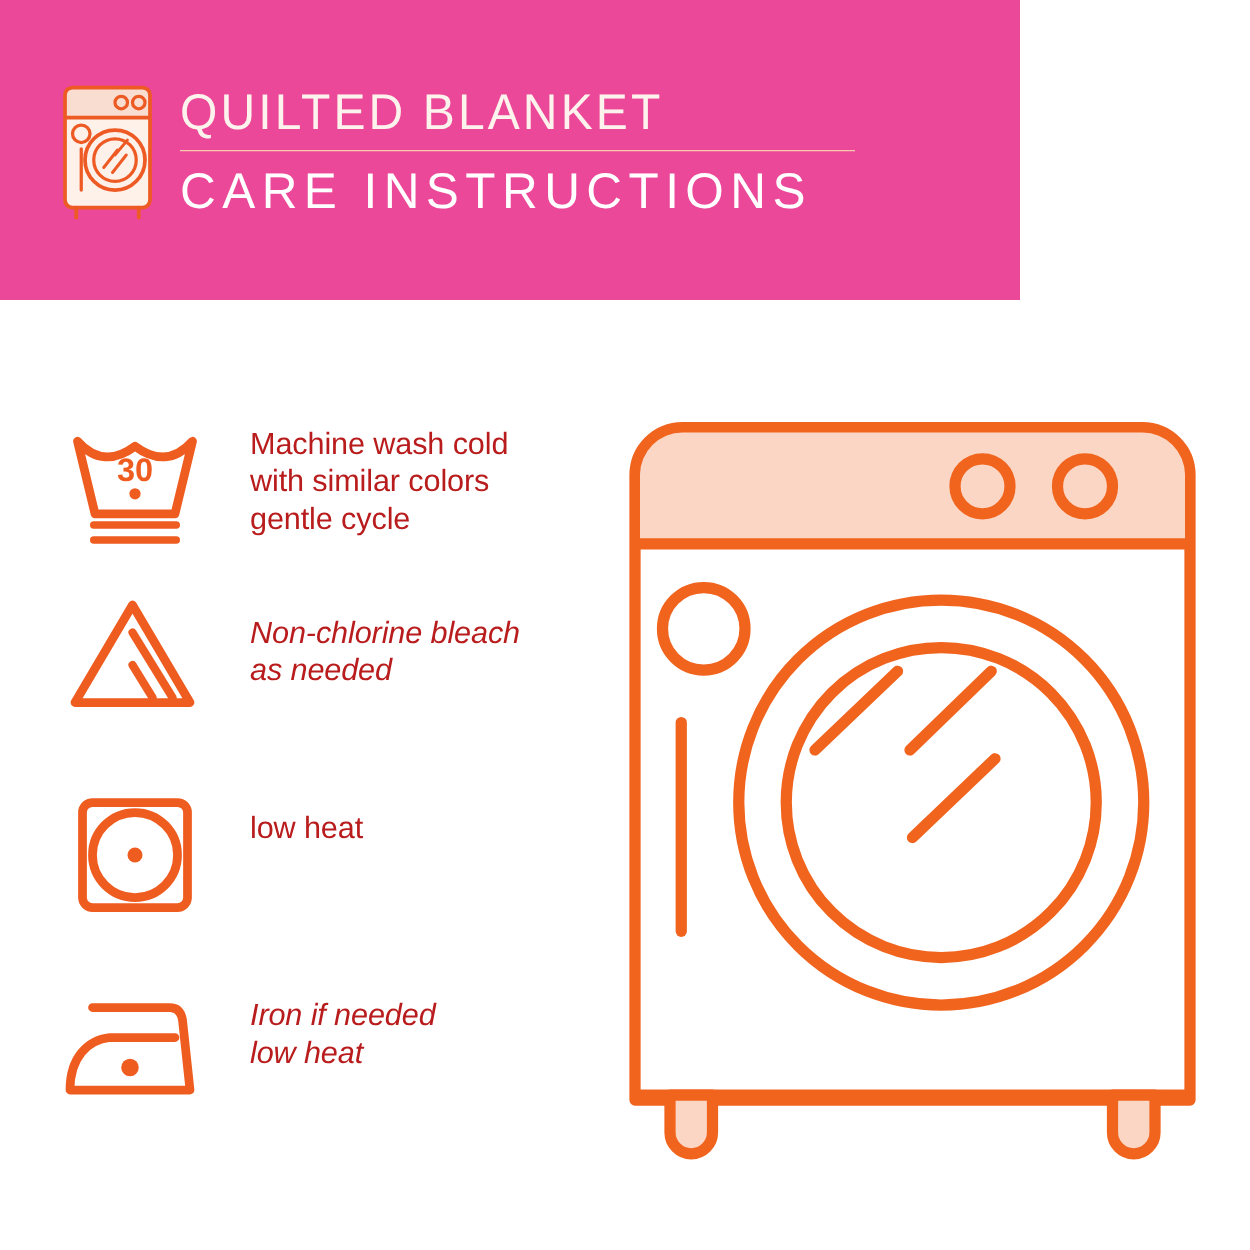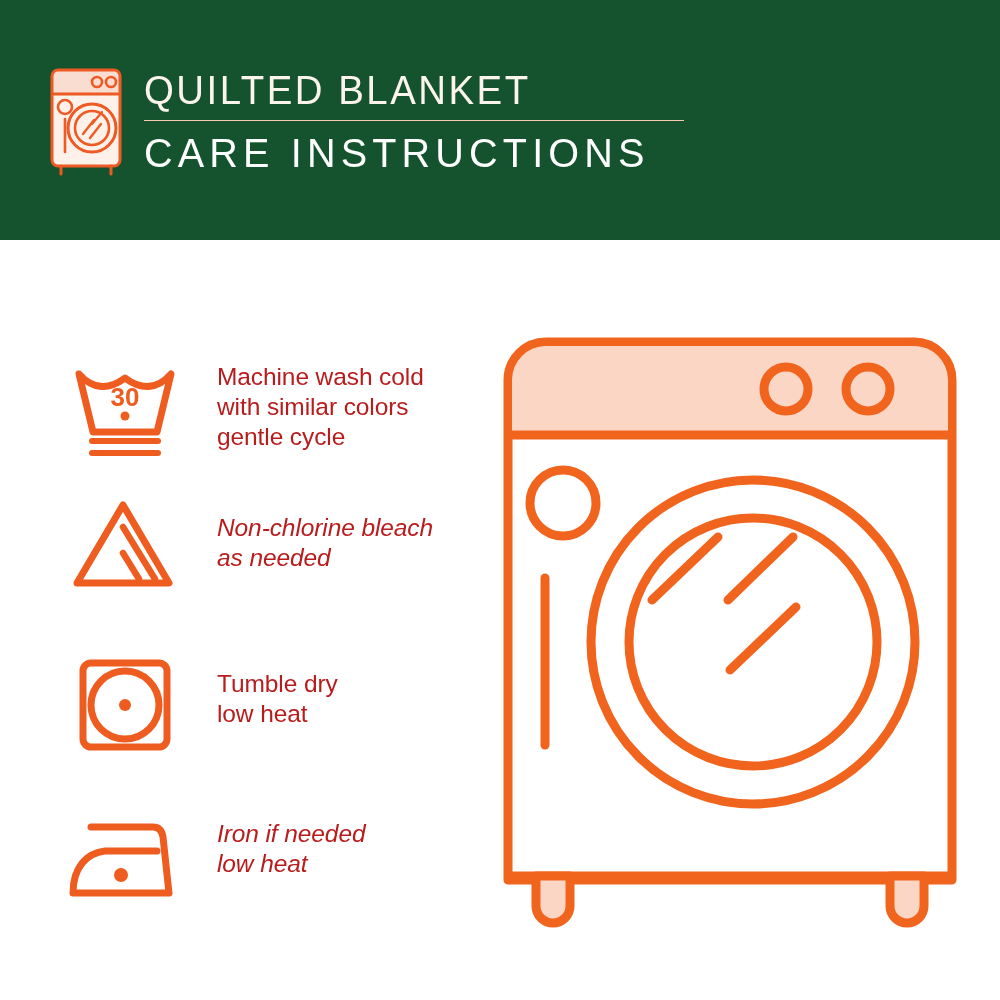--- a/index.html
+++ b/index.html
@@ -7,22 +7,22 @@
     width: 1000px; height: 1000px;
     background: #ffffff;
     font-family: "Liberation Sans", sans-serif;
     overflow: hidden;
   }
   #page { position: relative; width: 1000px; height: 1000px; background: #ffffff; }
 
   
   .header {
     position: absolute; left: 0; top: 0;
-    width: 1000px; height: 240px;
-    background: #14532d;
+    width: 816px; height: 240px;
+    background: #ec4899;
     display: flex; align-items: center;
   }
   .header-logo {
     position: absolute; left: 42px; top: 62px;
     width: 90px; height: 118px;
   }
   .header-texts {
     position: absolute; left: 144px; top: 68px;
     width: 560px;
   }
@@ -47,21 +47,21 @@
     letter-spacing: 5.2px;
     line-height: 46px;
     font-weight: 400;
     white-space: nowrap;
     transform: scaleX(0.99);
     transform-origin: left center;
   }
 
   
   .care-list { position: absolute; left: 0; top: 240px; width: 500px; height: 760px; }
-  .care-row { position: absolute; left: 17px; width: 500px; height: 130px; margin-top: 21px; }
+  .care-row { position: absolute; left: 0; width: 500px; height: 130px; }
   .care-row.r0 { top: 95px; }
   .care-row.r1 { top: 232px; font-style: italic; }
   .care-row.r2 { top: 388px; }
   .care-row.r3 { top: 540px; }
 
   .care-icon {
     position: absolute; left: 48px; top: 0;
     width: 120px; height: 110px;
   }
   .care-text {
@@ -163,21 +163,20 @@
 
     <div class="care-row r2">
       <div class="care-icon">
         <svg viewBox="0 0 120 110" width="120" height="110" aria-hidden="true">
           <rect x="18" y="12" width="84" height="84" rx="8" fill="none" stroke="#ef5c20" stroke-width="7"></rect>
           <circle cx="60" cy="54" r="34" fill="none" stroke="#ef5c20" stroke-width="7"></circle>
           <circle cx="60" cy="54" r="6" fill="#ef5c20"></circle>
         </svg>
       </div>
       <div class="care-text">
-        <span class="ln">Tumble dry</span>
         <span class="ln">low heat</span>
       </div>
     </div>
 
     <div class="care-row r3">
       <div class="care-icon">
         <svg viewBox="0 0 120 110" width="120" height="110" aria-hidden="true">
           <path d="M26 18 L88 18 C94 18 97 22 98 28 L104 84 L8 84
                    C8 58 22 44 40 42 L92 42" fill="none" stroke="#ef5c20" stroke-width="7" stroke-linejoin="round" stroke-linecap="round"></path>
           <circle cx="56" cy="66" r="7" fill="#ef5c20"></circle>

